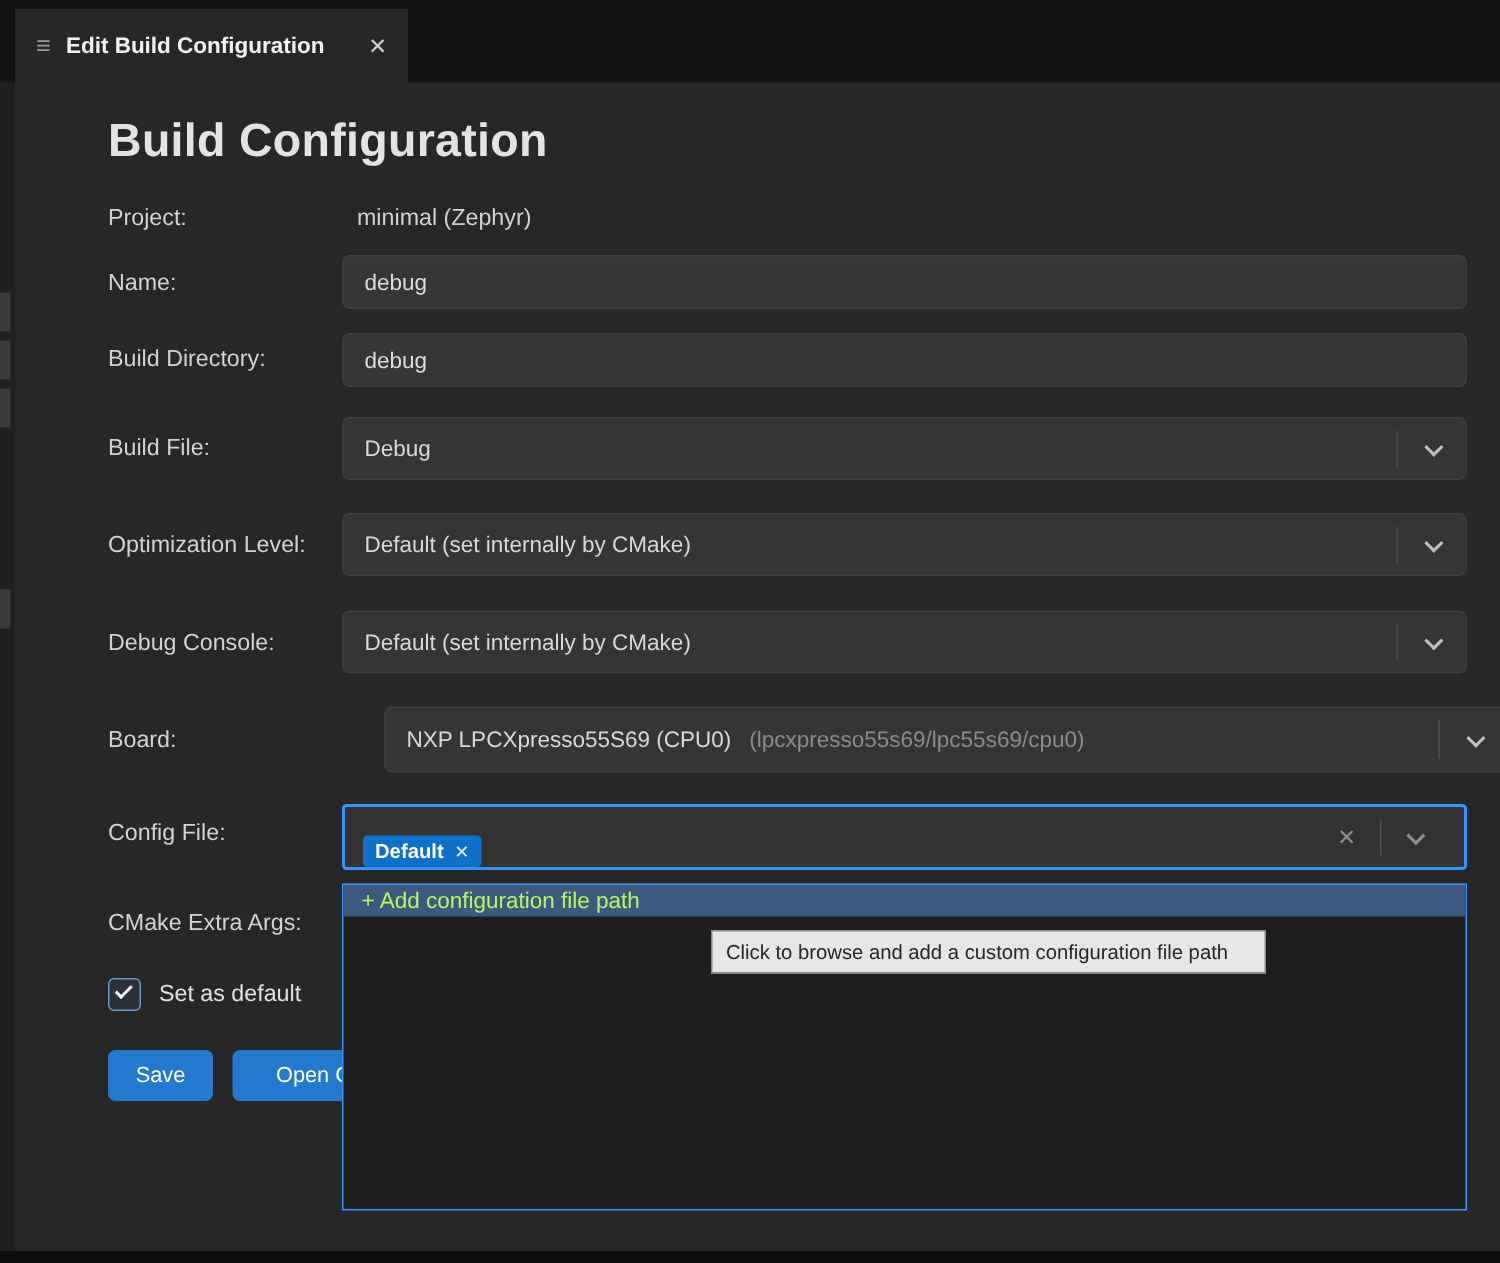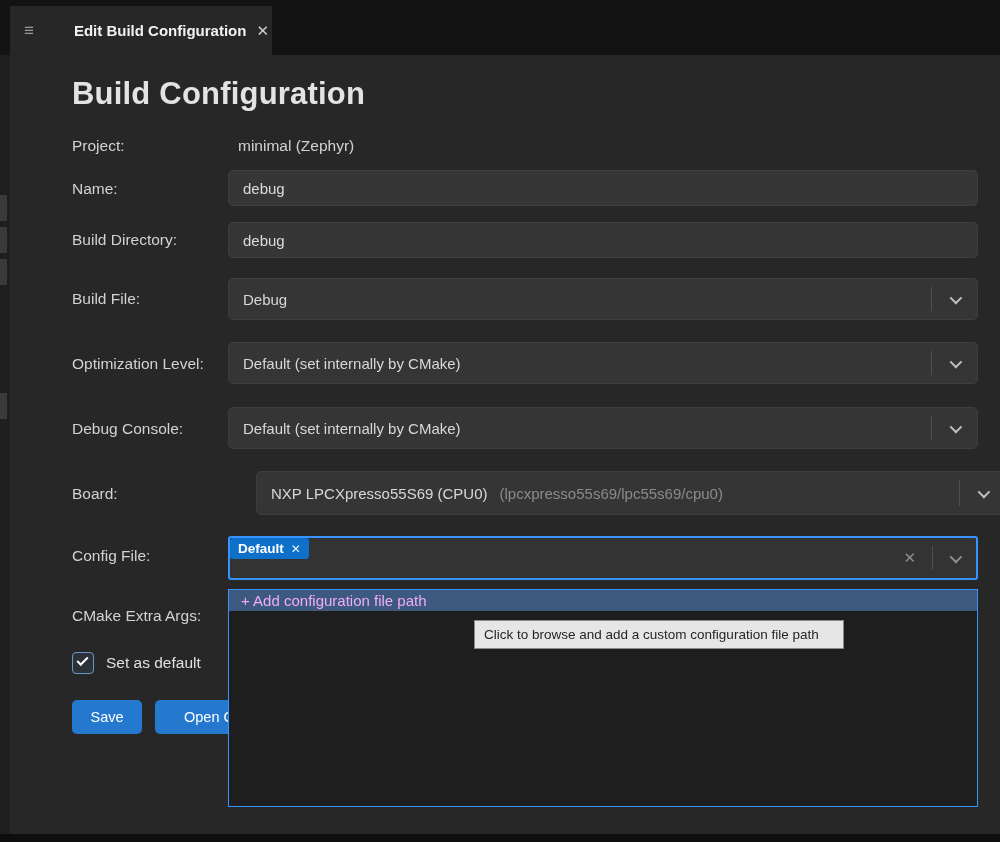--- a/index.html
+++ b/index.html
@@ -22,21 +22,21 @@
   }
   .tab {
     position: absolute; top: 6px; left: 10px;
     height: 49px; width: 262px;
     background: #272727;
     display: flex; align-items: center;
     padding: 0 14px;
     gap: 10px;
   }
   .tab .list-icon { color: #9a9a9a; font-size: 17px; line-height: 1; }
-  .tab .tab-label { color: #f2f2f2; font-weight: bold; font-size: 15px; white-space: nowrap; margin-left: 30px; }
+  .tab .tab-label { color: #f2f2f2; font-weight: bold; font-size: 15px; white-space: nowrap; }
   .tab .tab-close { margin-left: auto; color: #cfcfcf; font-size: 15px; cursor: pointer; }
 
   
   .left-rail {
     position: absolute; left: 0; top: 55px;
     width: 10px; height: 779px;
     background: #1f1f1f;
   }
   .rail-mark { position: absolute; left: 0; width: 7px; height: 26px; background: #3a3a3a; }
   .rail-mark.m1 { top: 140px; }
@@ -101,22 +101,22 @@
     transform: rotate(45deg) translateY(-2px);
   }
 
   
   .combo {
     position: absolute; left: 228px; top: 536px;
     width: 750px; height: 44px;
     background: #333333;
     border: 2px solid #3794ff;
     border-radius: 3px;
-    display: flex; align-items: flex-start;
-    padding: 0 0;
+    display: flex; align-items: flex-end;
+    padding: 0 12px;
     z-index: 2;
   }
   .chip {
     display: flex; align-items: center; gap: 7px;
     background: #0e70c8;
     border-radius: 3px;
     color: #ffffff; font-size: 13.5px; font-weight: bold;
     padding: 3px 8px;
     cursor: default;
   }
@@ -134,21 +134,21 @@
   .dropdown {
     position: absolute; left: 228px; top: 589px;
     width: 750px; height: 218px;
     background: #1e1e1e;
     border: 1px solid #3794ff;
     z-index: 5;
     overflow: hidden;
   }
   .dd-add-row {
     background: #3d5a7e;
-    color: #f0abfc;
+    color: #bef264;
     font-size: 15px;
     padding: 1px 12px;
     line-height: 19px;
     cursor: pointer;
     white-space: nowrap;
   }
   .dd-row {
     color: #d4d4d4;
     font-size: 15px;
     padding: 0 12px;

